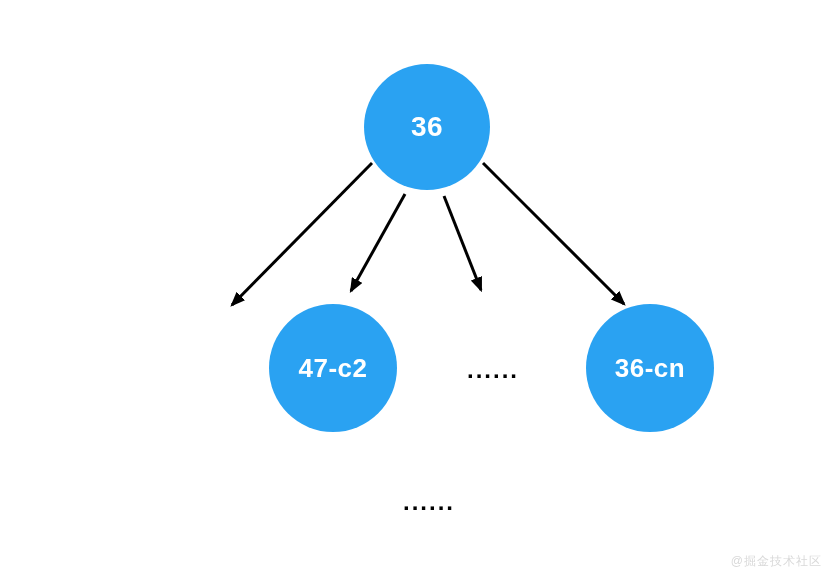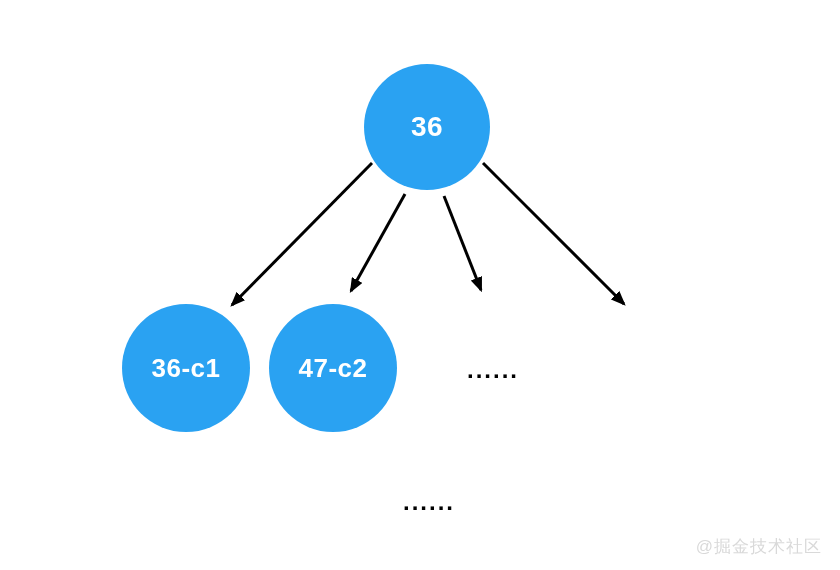--- a/index.html
+++ b/index.html
@@ -66,23 +66,23 @@
   }
   .ellipsis.bottom {
     left: 396px;
     top: 490px;
     width: 66px;
     text-align: center;
   }
   .watermark {
     position: absolute;
     right: 18px;
-    bottom: 12px;
+    bottom: 0;
     color: var(--watermark-color, #D9D9D9);
-    font-size: 17px;
+    font-size: 12px;
     letter-spacing: 1px;
     user-select: none;
   }
 </style>
 </head>
 <body>
 
 <div class="canvas">
 
   <svg class="arrows" viewBox="0 0 840 570" xmlns="http://www.w3.org/2000/svg">
@@ -94,28 +94,28 @@
     <line x1="372" y1="163" x2="232" y2="305" stroke="#000000" stroke-width="3" marker-end="url(#arrowhead)"></line>
     <line x1="405" y1="194" x2="351" y2="291" stroke="#000000" stroke-width="3" marker-end="url(#arrowhead)"></line>
     <line x1="444" y1="196" x2="481" y2="290" stroke="#000000" stroke-width="3" marker-end="url(#arrowhead)"></line>
     <line x1="483" y1="163" x2="624" y2="304" stroke="#000000" stroke-width="3" marker-end="url(#arrowhead)"></line>
   </svg>
 
   <div class="node root">
     <span>36</span>
   </div>
 
-  <div class="node child c1">
-    <span>36-c1</span>
-  </div>
 
   <div class="node child c2">
     <span>47-c2</span>
   </div>
 
+  <div class="node child cn">
+    <span>36-cn</span>
+  </div>
 
   <div class="ellipsis mid">......</div>
 
   <div class="ellipsis bottom">......</div>
 
   <div class="watermark">@掘金技术社区</div>
 
 </div>
 
 </body></html>

